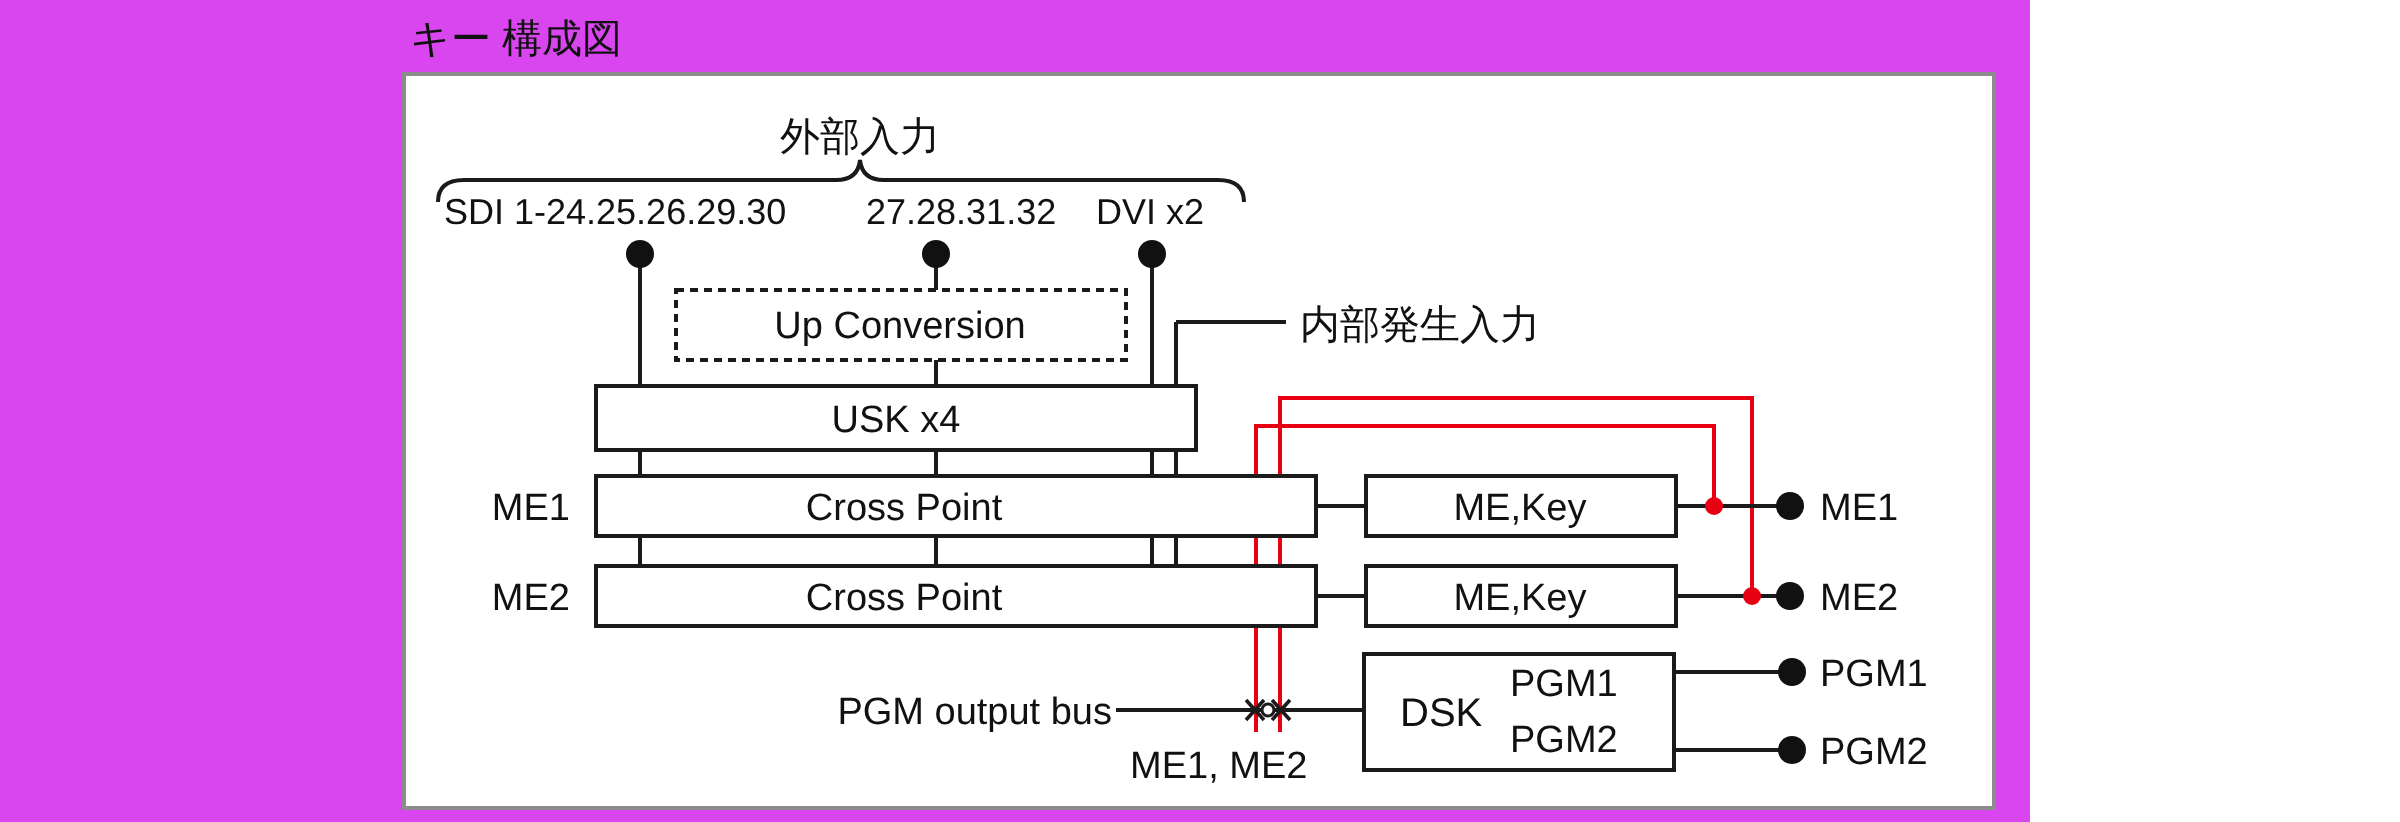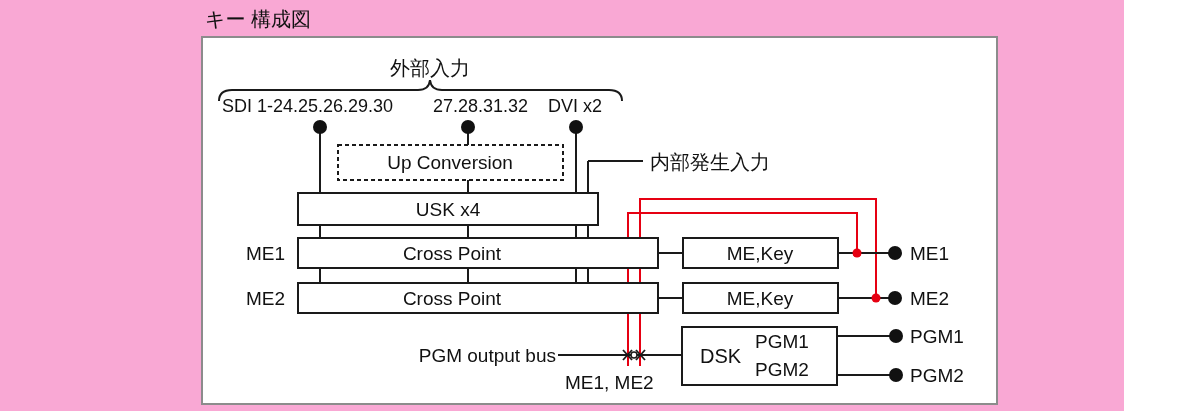--- a/index.html
+++ b/index.html
@@ -1,16 +1,16 @@
 <!DOCTYPE html>
 <html><head>
 <meta charset="utf-8">
 <style>
   html,body{margin:0;padding:0;background:#ffffff;}
-  .stage{position:relative;width:1124px;height:411px;background:#f9a8d4;overflow:hidden;}
+  .stage{position:relative;width:1015px;height:411px;background:#d946ef;overflow:hidden;}
   svg{display:block;}
   text{font-family:"Liberation Sans","DejaVu Sans",sans-serif;fill:#111111;}
   .t20{font-size:20px;}
   .t19{font-size:19px;}
   .t18{font-size:18px;}
   .mid{text-anchor:middle;}
   .end{text-anchor:end;}
   .ln{stroke:#1a1a1a;stroke-width:2;fill:none;}
   .thin{stroke:#1a1a1a;stroke-width:1.8;fill:none;}
   .box{fill:#ffffff;stroke:#1a1a1a;stroke-width:2;}

